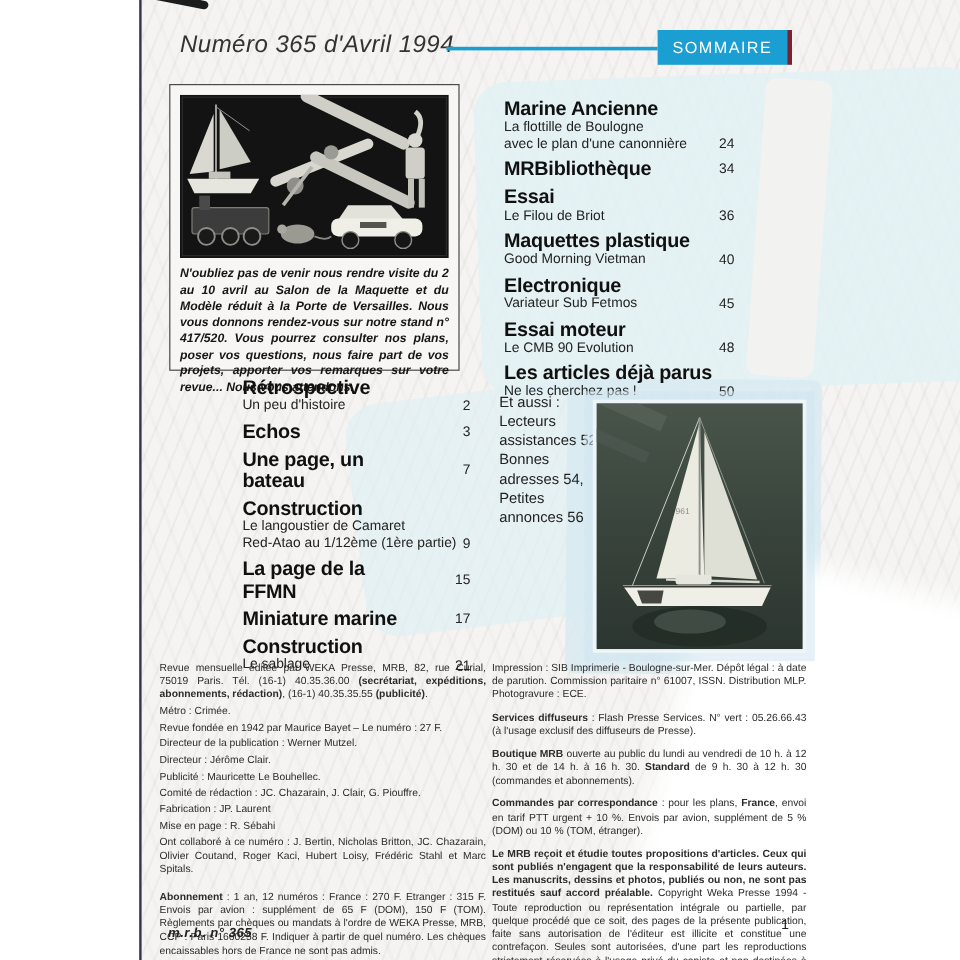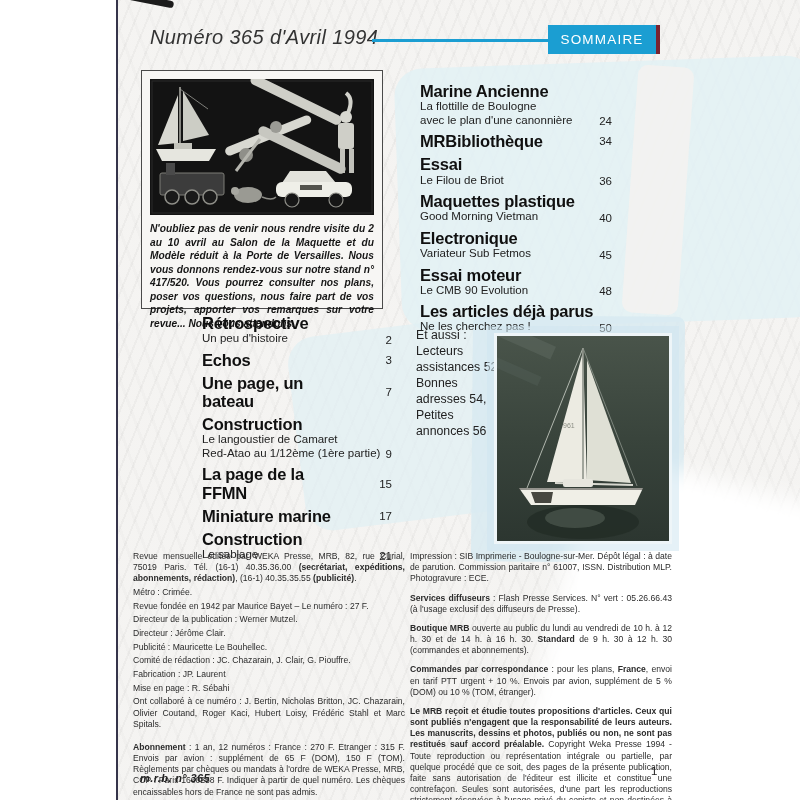--- a/index.html
+++ b/index.html
@@ -33,21 +33,21 @@
   .promo-box svg{display:block;}
   .promo-caption{margin:7px 0 0 0;font-size:10.2px;font-weight:bold;font-style:italic;text-align:justify;line-height:1.33;color:#161616;}
 
   
   .toc{position:absolute;}
   .toc-right{left:420px;top:82px;width:192px;}
   .toc-left{left:202px;top:314px;width:190px;}
   .toc-entry{margin-bottom:5px;}
   .toc-h{font-weight:bold;font-size:16.5px;line-height:1.1;color:#101010;letter-spacing:-0.2px;}
   .toc-sub{font-size:11.5px;line-height:1.18;color:#222;}
-  .trow{display:flex;justify-content:space-between;align-items:flex-end;}
+  .trow{display:flex;justify-content:space-between;align-items:center;}
   .trow-center{display:flex;justify-content:space-between;align-items:center;gap:37px;}
   .toc-page{font-size:11.5px;color:#222;}
 
   .et-aussi{position:absolute;left:416px;top:328px;font-size:12.3px;line-height:1.3;color:#222;}
 
   
   .sail-photo{position:absolute;left:494px;top:333px;width:172px;height:205px;border:3px solid #eef5f8;box-shadow:0 0 0 7px rgba(208,229,240,.55);}
   .sail-photo svg{display:block;}
 
   

